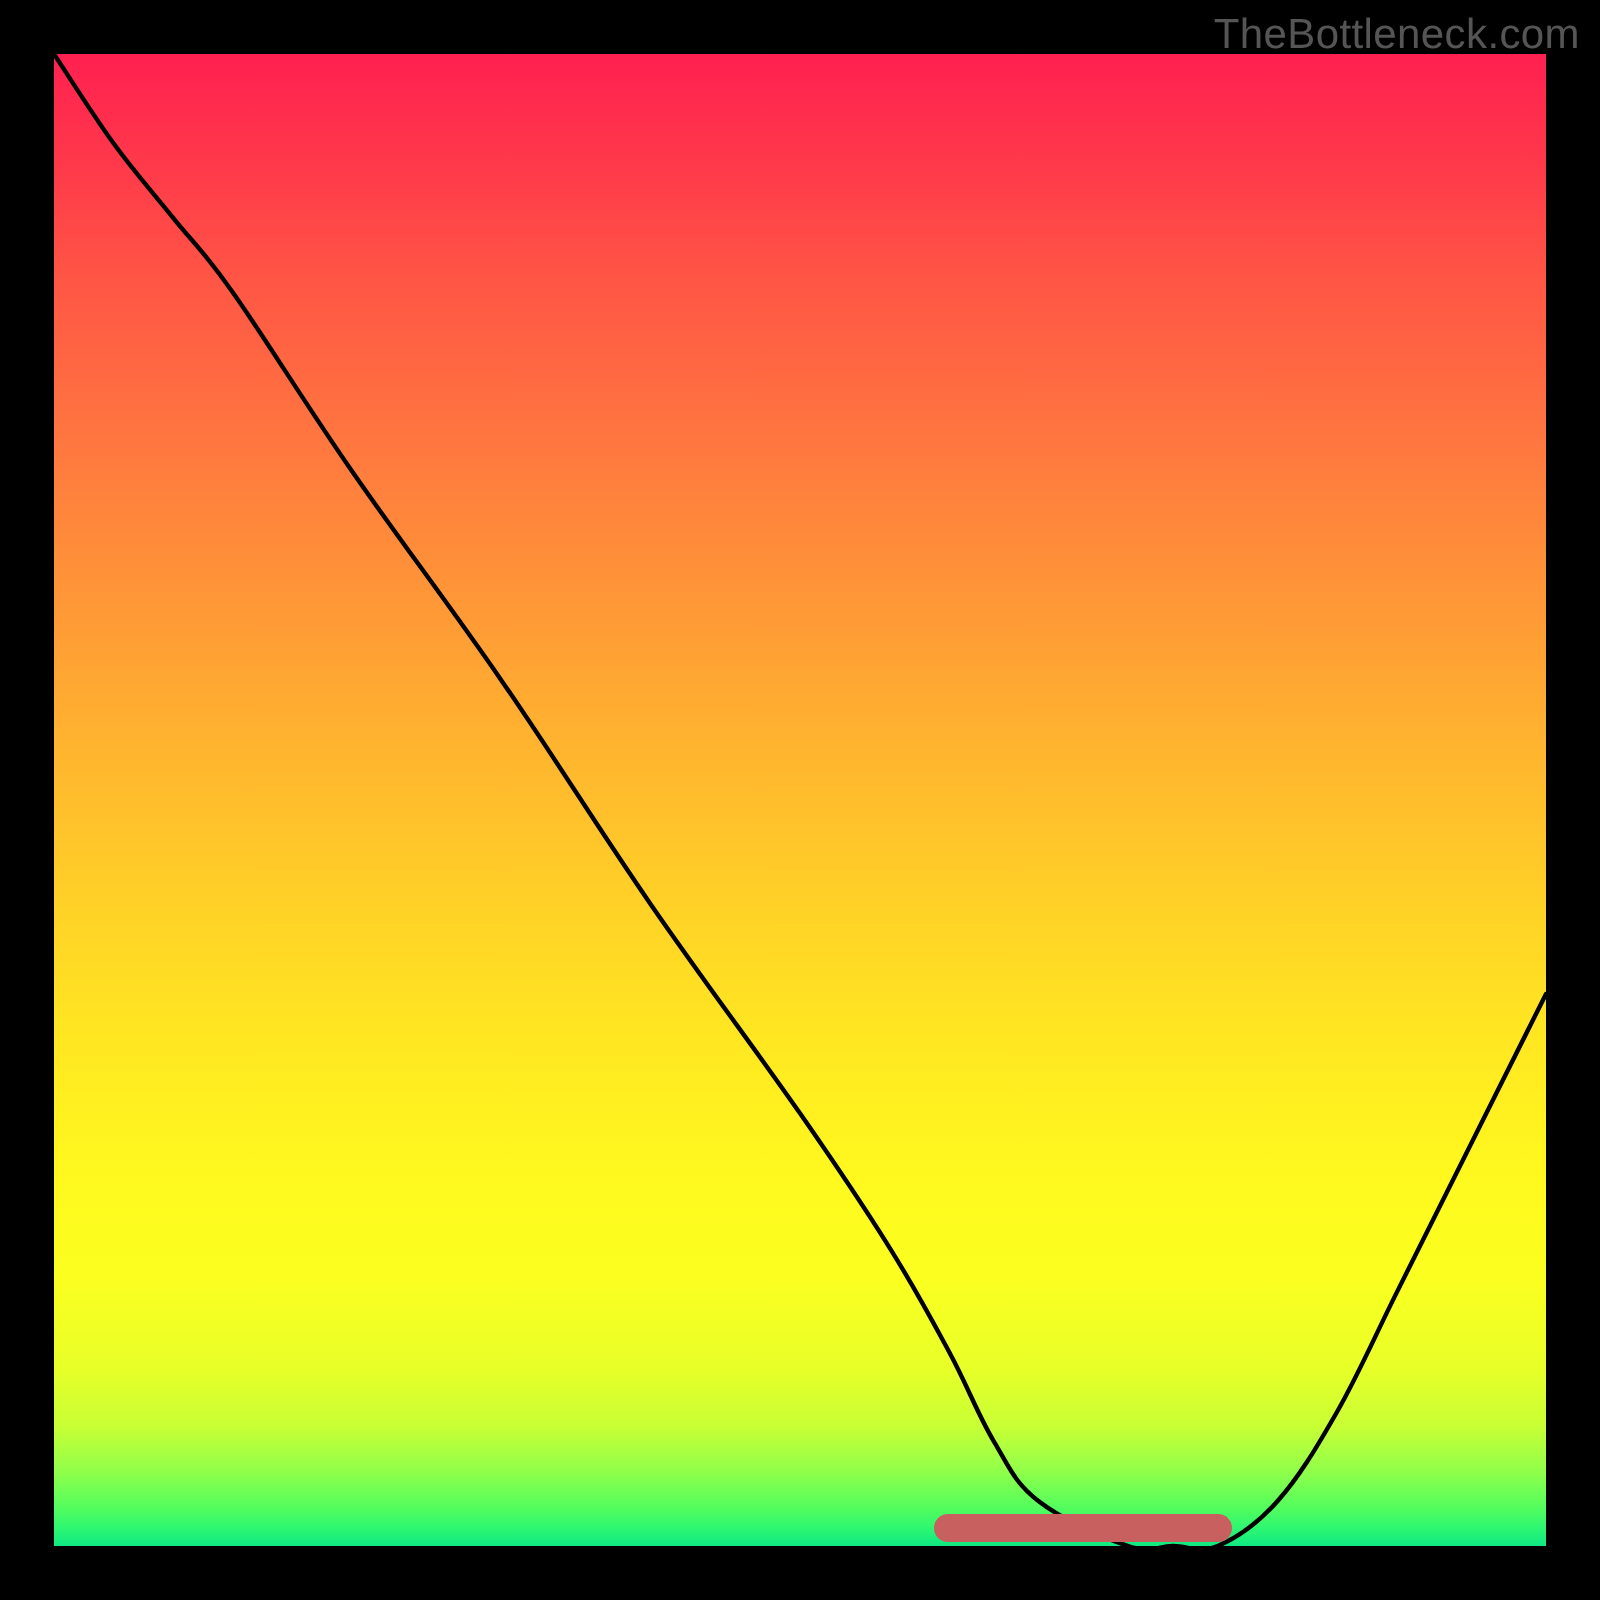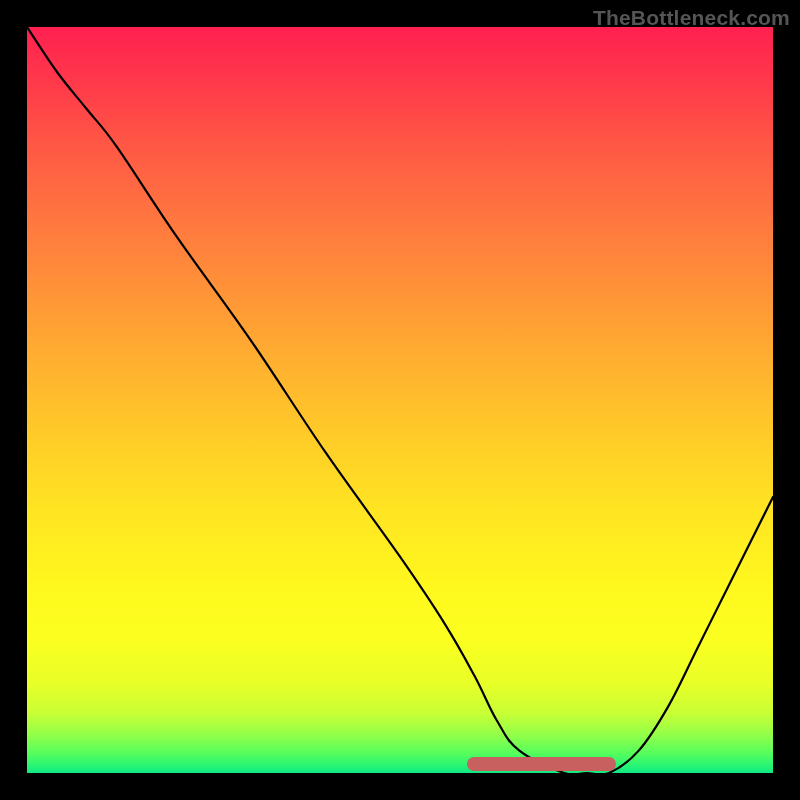--- a/index.html
+++ b/index.html
@@ -14,21 +14,21 @@
     position: relative;
     overflow: hidden;
     font-family: Arial, sans-serif;
   }
   .watermark {
     position: absolute;
     top: 6px;
     right: 10px;
     color: #555;
     font-size: 21px;
-    font-weight: 700;
+    font-weight: 400;
     z-index: 10;
     letter-spacing: 0.2px;
   }
   .plot-area {
     position: absolute;
     left: 27px;
     top: 27px;
     width: 746px;
     height: 746px;
     background: linear-gradient(to bottom,

